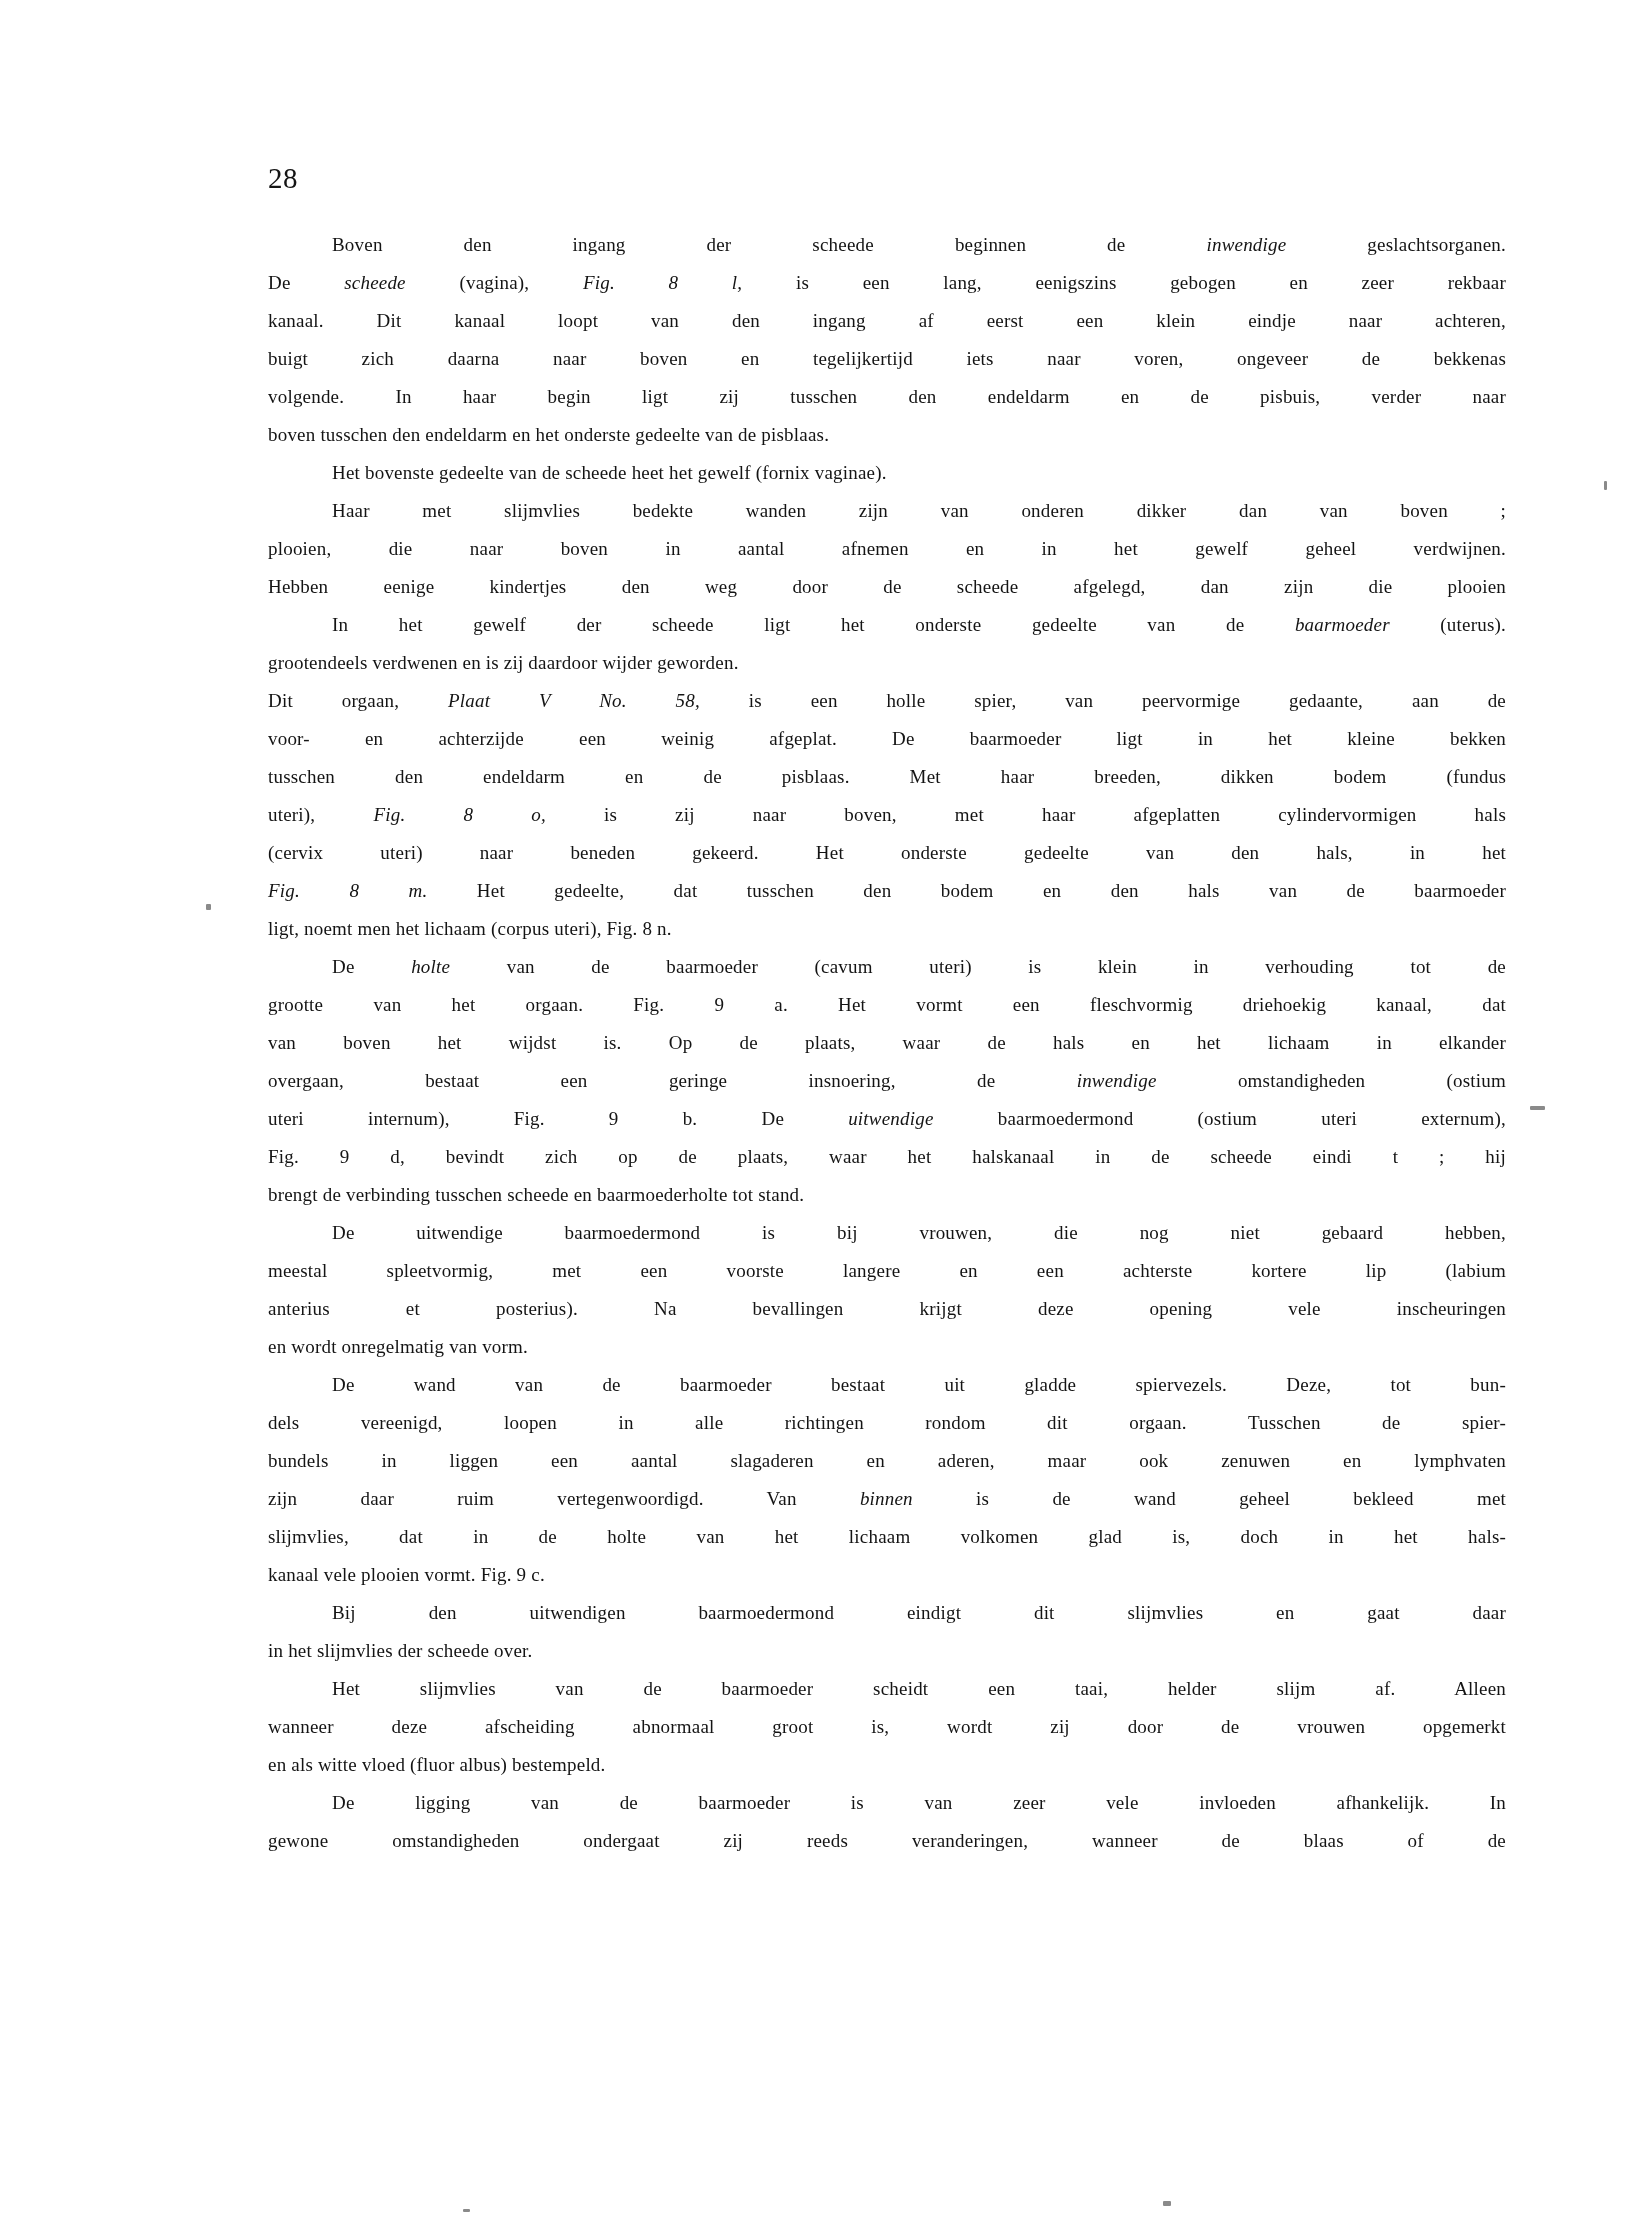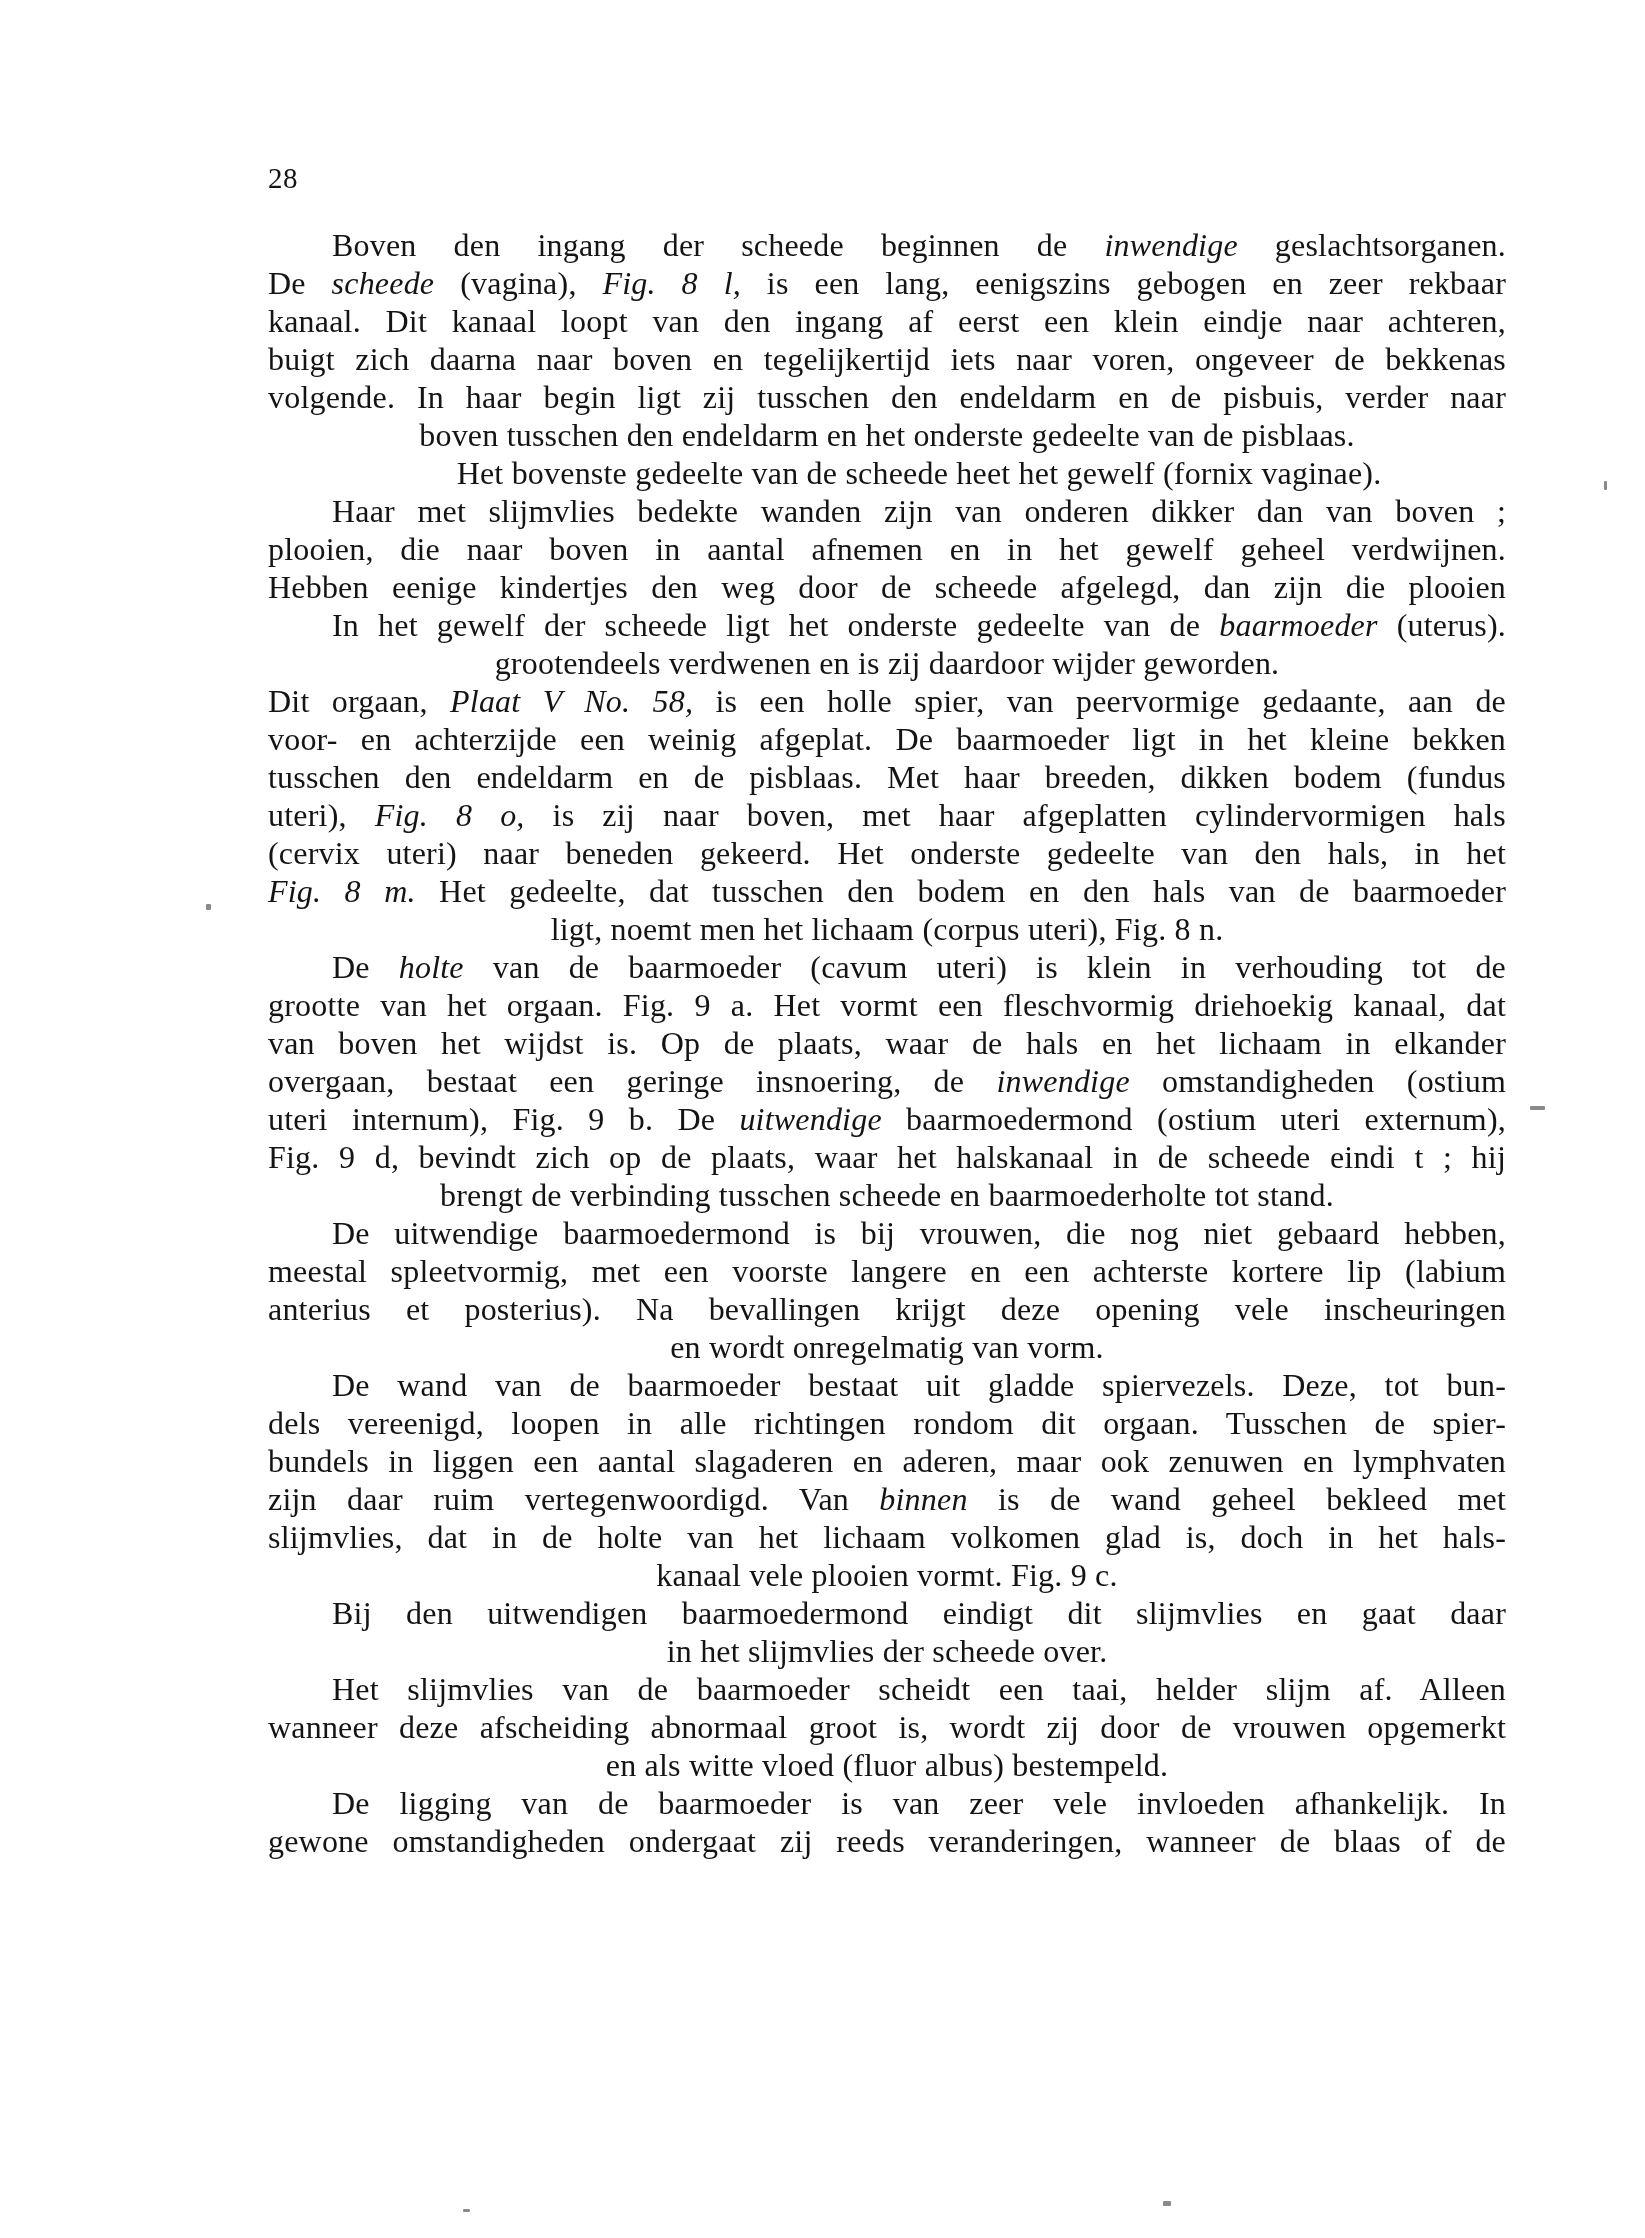--- a/index.html
+++ b/index.html
@@ -28,27 +28,27 @@
     text-align: left;
     font-size: 29px;
     line-height: 29px;
     letter-spacing: 0.6px;
   }
   .text-block {
     position: absolute;
     top: 226px;
     left: 268px;
     width: 1238px;
-    font-size: 32px;
+    font-size: 19px;
     letter-spacing: 0.2px;
   }
   .line {
     height: 38px;
     line-height: 38px;
-    text-align: center;
+    text-align: left;
     white-space: normal;
   }
   .line.justify {
     text-align: justify;
     text-align-last: justify;
     text-justify: inter-word;
   }
   .line.indent {
     text-indent: 64px;
   }

